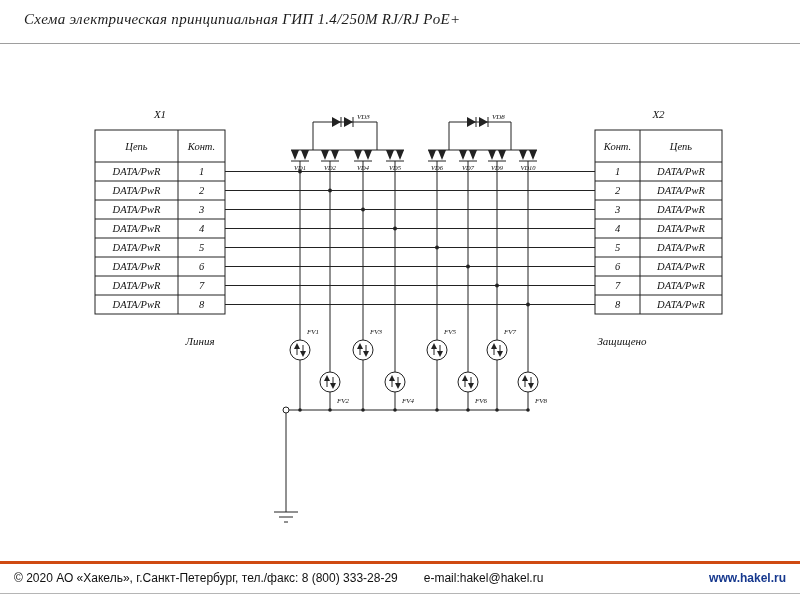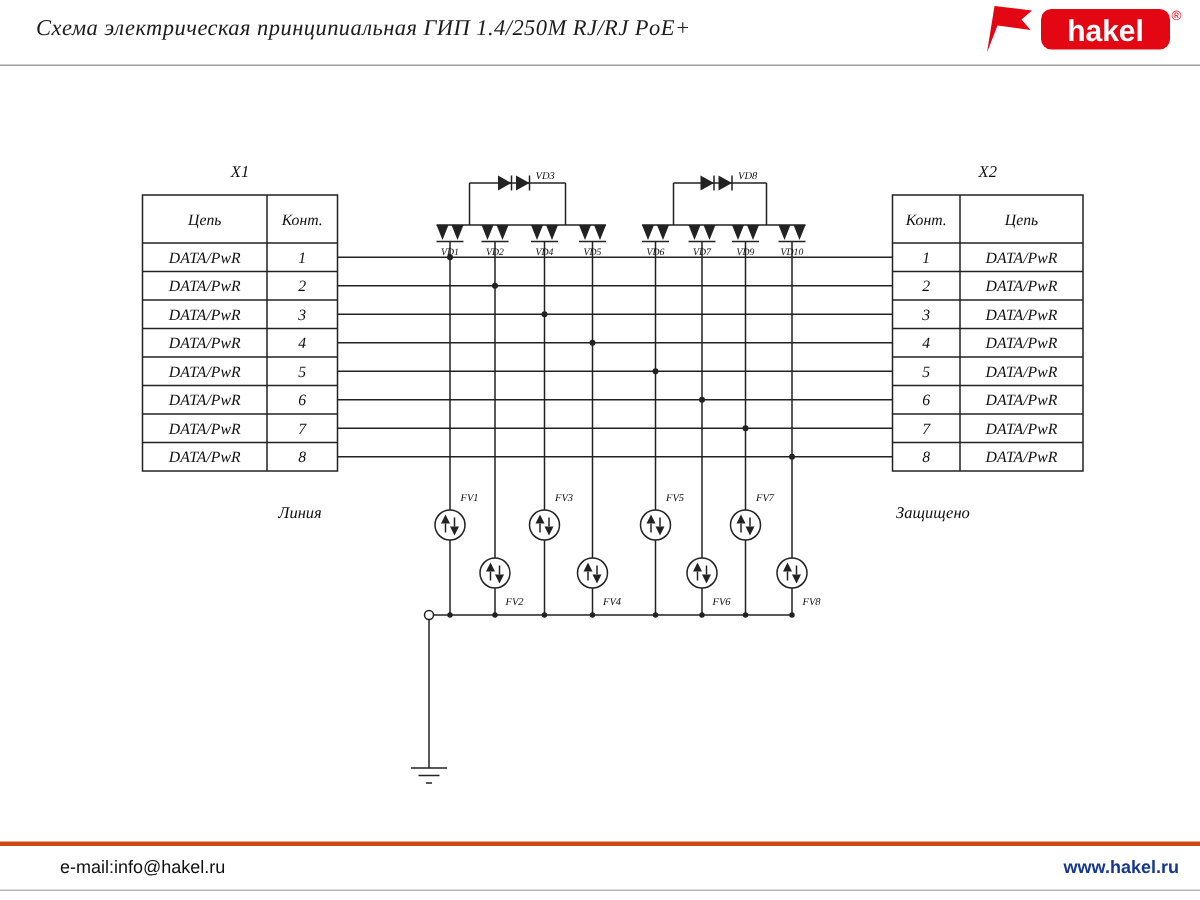--- a/index.html
+++ b/index.html
@@ -27,28 +27,20 @@
     font-size:12px; color:#101010; white-space:nowrap;
   }
   .f-email { margin-left:26px; }
   .f-site  { margin-left:auto; font-weight:bold; color:#16388e; }
 </style>
 </head>
 <body>
 
 <header>
   <div class="doc-title">Схема электрическая принципиальная ГИП 1.4/250М RJ/RJ PoE+</div>
-  <div>
-    <svg width="140" height="36" viewBox="0 0 140 36">
-      <polygon points="8,34 13,3 38,6 31,12 37,19 15,16" fill="#e30613"></polygon>
-      <rect x="44" y="5" width="86" height="27" rx="7" fill="#e30613"></rect>
-      <text x="87" y="26" text-anchor="middle" font-size="20" font-weight="bold" fill="#ffffff" font-family="&quot;Liberation Sans&quot;, sans-serif">hakel</text>
-      <text x="131" y="12" font-size="9" fill="#e30613">®</text>
-    </svg>
-  </div>
 </header>
 
 <svg id="schematic" width="800" height="600" viewBox="0 0 800 600">
     <rect x="95" y="130" width="130" height="184" fill="none" stroke="#222222" stroke-width="1"></rect>
     <line x1="178" y1="130" x2="178" y2="314" stroke="#222222" stroke-width="1"></line>
     <line x1="95" y1="162" x2="225" y2="162" stroke="#222222" stroke-width="1"></line>
     <line x1="95" y1="181" x2="225" y2="181" stroke="#222222" stroke-width="1"></line>
     <line x1="95" y1="200" x2="225" y2="200" stroke="#222222" stroke-width="1"></line>
     <line x1="95" y1="219" x2="225" y2="219" stroke="#222222" stroke-width="1"></line>
     <line x1="95" y1="238" x2="225" y2="238" stroke="#222222" stroke-width="1"></line>
@@ -237,15 +229,16 @@
     <text x="535" y="403" font-size="7" text-anchor="start" fill="#111">FV8</text>
     <line x1="289" y1="410" x2="528" y2="410" stroke="#222222" stroke-width="1"></line>
     <circle cx="286" cy="410" r="3" fill="#ffffff" stroke="#222222"></circle>
     <line x1="286" y1="413" x2="286" y2="512" stroke="#222222" stroke-width="1"></line>
     <line x1="274" y1="512" x2="298" y2="512" stroke="#222222" stroke-width="1"></line>
     <line x1="279" y1="517" x2="293" y2="517" stroke="#222222" stroke-width="1"></line>
     <line x1="284" y1="522" x2="288" y2="522" stroke="#222222" stroke-width="1"></line>
   </svg>
 
 <footer>
-  <span class="f-email">e-mail:info@hakel.ru</span>
+  <span class="f-copy">© 2020 АО «Хакель», г.Санкт-Петербург, тел./факс: 8 (800) 333-28-29</span>
+  <span class="f-email">e-mail:hakel@hakel.ru</span>
   <span class="f-site">www.hakel.ru</span>
 </footer>
 
 </body></html>

